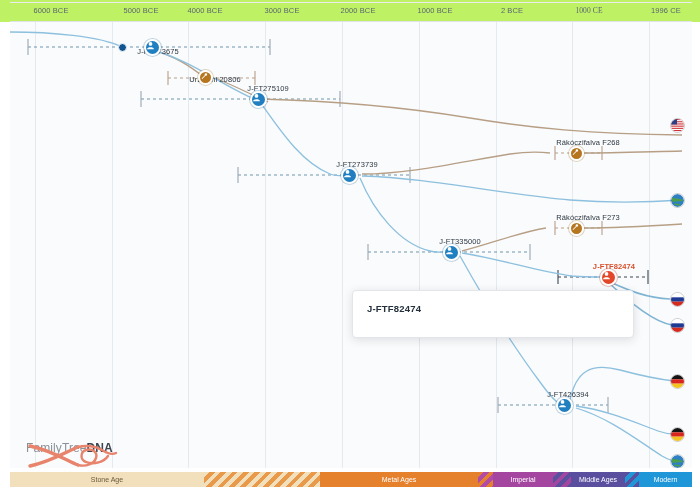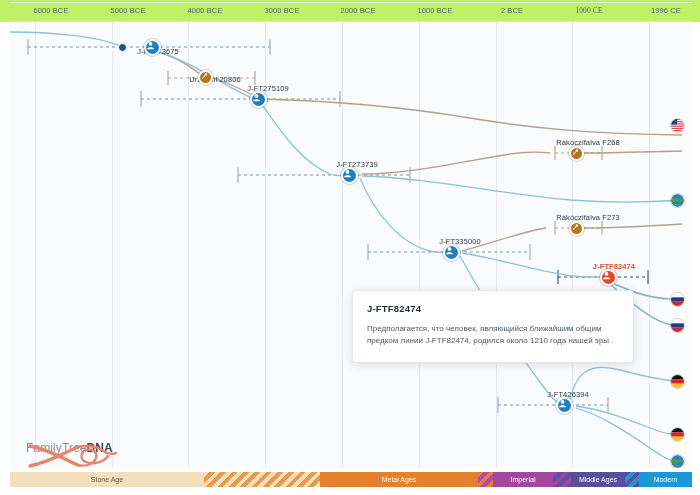--- a/index.html
+++ b/index.html
@@ -104,21 +104,21 @@
 </style>
 </head>
 <body>
 
 <div id="app">
 
   <div id="axis">
     <div class="axis-rule-top"></div>
     <div class="axis-rule"></div>
   <div class="tick-label" style="left: 51px;">6000 BCE</div>
-      <div class="tick-label" style="left: 128px;">5000 BCE</div>
+      <div class="tick-label" style="left: 141px;">5000 BCE</div>
       <div class="tick-label" style="left: 205px;">4000 BCE</div>
       <div class="tick-label" style="left: 282px;">3000 BCE</div>
       <div class="tick-label" style="left: 358px;">2000 BCE</div>
       <div class="tick-label" style="left: 435px;">1000 BCE</div>
       <div class="tick-label" style="left: 512px;">2 BCE</div>
       <div class="tick-label" style="left: 589px; font-family: Liberation Serif, serif;">1000 CE</div>
       <div class="tick-label" style="left: 666px;">1996 CE</div>
     </div>
 
   <div id="plot">
@@ -385,21 +385,20 @@
           <path d="M52 7 C60 5, 70 6, 76 10 C82 14, 86 15, 90 13"></path>
         </g>
       </svg>
       <div class="logo-text"><span>FamilyTree</span><b>DNA</b></div>
     </div>
 
   </div>
 
   <div id="tooltip">
     <div class="tt-title">J-FTF82474</div>
-    <div class="tt-body">Предполагается, что человек, являющийся ближайшим общим предком линии J-FTF82474, родился около 1210 года нашей эры .</div>
   </div>
 
   <div id="era">
       <div class="era-seg dark" style="left: 0px; width: 194px; background: rgb(242, 224, 188);">Stone Age</div>
       <div class="era-seg dark" style="left: 194px; width: 116px; background: repeating-linear-gradient(135deg, rgb(242, 224, 188) 0px, rgb(242, 224, 188) 4px, rgb(232, 154, 74) 4px, rgb(232, 154, 74) 8px);"></div>
       <div class="era-seg" style="left: 310px; width: 158px; background: rgb(229, 129, 44);">Metal Ages</div>
       <div class="era-seg" style="left: 468px; width: 15px; background: repeating-linear-gradient(135deg, rgb(229, 129, 44) 0px, rgb(229, 129, 44) 4px, rgb(178, 74, 168) 4px, rgb(178, 74, 168) 8px);"></div>
       <div class="era-seg" style="left: 483px; width: 60px; background: rgb(164, 70, 159);">Imperial</div>
       <div class="era-seg" style="left: 543px; width: 18px; background: repeating-linear-gradient(135deg, rgb(164, 70, 159) 0px, rgb(164, 70, 159) 4px, rgb(91, 79, 160) 4px, rgb(91, 79, 160) 8px);"></div>
       <div class="era-seg" style="left: 561px; width: 54px; background: rgb(90, 79, 158);">Middle Ages</div>

